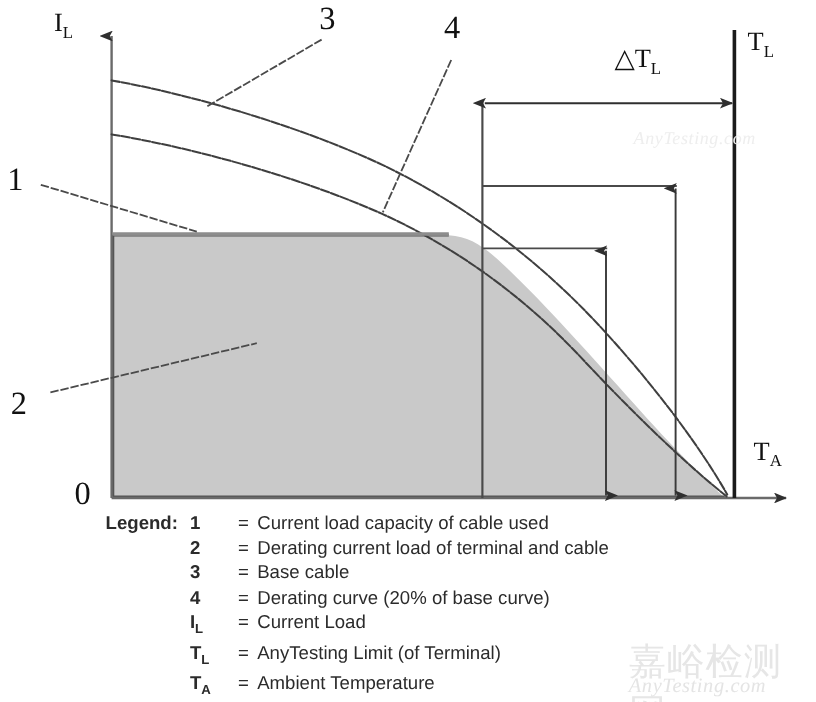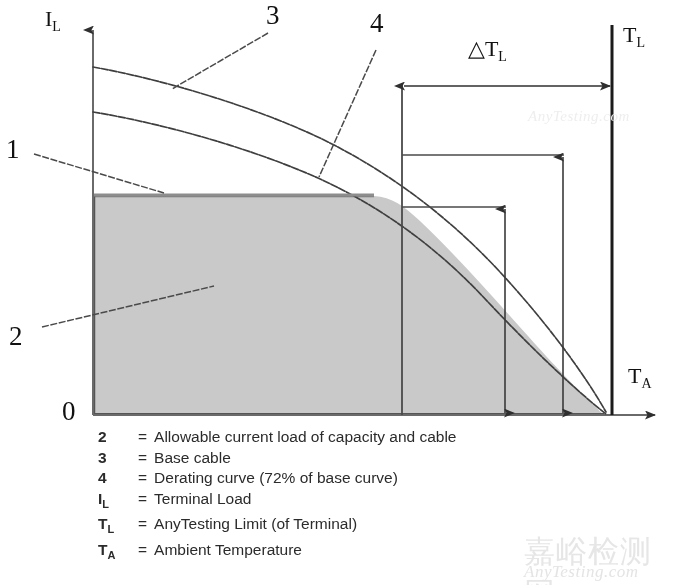--- a/index.html
+++ b/index.html
@@ -34,20 +34,21 @@
   }
   .lbl-axis {
     font-size: 22px;
   }
   .lbl-axis .sub {
     font-size: 14px;
     vertical-align: sub;
   }
   .lbl-delta {
     font-size: 22px;
+    margin-left: 44px;
   }
   .lbl-delta .sub {
     font-size: 14px;
     vertical-align: sub;
   }
   
   #legend {
     position: absolute;
     left: 88px;
     top: 428px;
@@ -201,42 +202,48 @@
 
   <div class="lbl lbl-num" style="left:6px; top:136px;">1</div>
   <div class="lbl lbl-num" style="left:9px; top:323px;">2</div>
   <div class="lbl lbl-num" style="left:266px; top:2px;">3</div>
   <div class="lbl lbl-num" style="left:370px; top:10px;">4</div>
 
   <div id="legend">
     <table>
       <tbody id="legend-body">
           <tr>
+            <td class="lg-title">Legend:</td>
+            <td class="lg-key">1</td>
+            <td class="lg-eq">=</td>
+            <td class="lg-text">Current load capacity of cable used</td>
+          </tr>
+          <tr>
             <td class="lg-title"></td>
             <td class="lg-key">2</td>
             <td class="lg-eq">=</td>
-            <td class="lg-text">Allowable current load of capacity and cable</td>
+            <td class="lg-text">Derating current load of terminal and cable</td>
           </tr>
           <tr>
             <td class="lg-title"></td>
             <td class="lg-key">3</td>
             <td class="lg-eq">=</td>
             <td class="lg-text">Base cable</td>
           </tr>
           <tr>
             <td class="lg-title"></td>
             <td class="lg-key">4</td>
             <td class="lg-eq">=</td>
-            <td class="lg-text">Derating curve (72% of base curve)</td>
+            <td class="lg-text">Derating curve (20% of base curve)</td>
           </tr>
           <tr>
             <td class="lg-title"></td>
             <td class="lg-key"><span>I</span><span class="sub">L</span></td>
             <td class="lg-eq">=</td>
-            <td class="lg-text">Terminal Load</td>
+            <td class="lg-text">Current Load</td>
           </tr>
           <tr>
             <td class="lg-title"></td>
             <td class="lg-key"><span>T</span><span class="sub">L</span></td>
             <td class="lg-eq">=</td>
             <td class="lg-text">AnyTesting Limit (of Terminal)</td>
           </tr>
           <tr>
             <td class="lg-title"></td>
             <td class="lg-key"><span>T</span><span class="sub">A</span></td>

